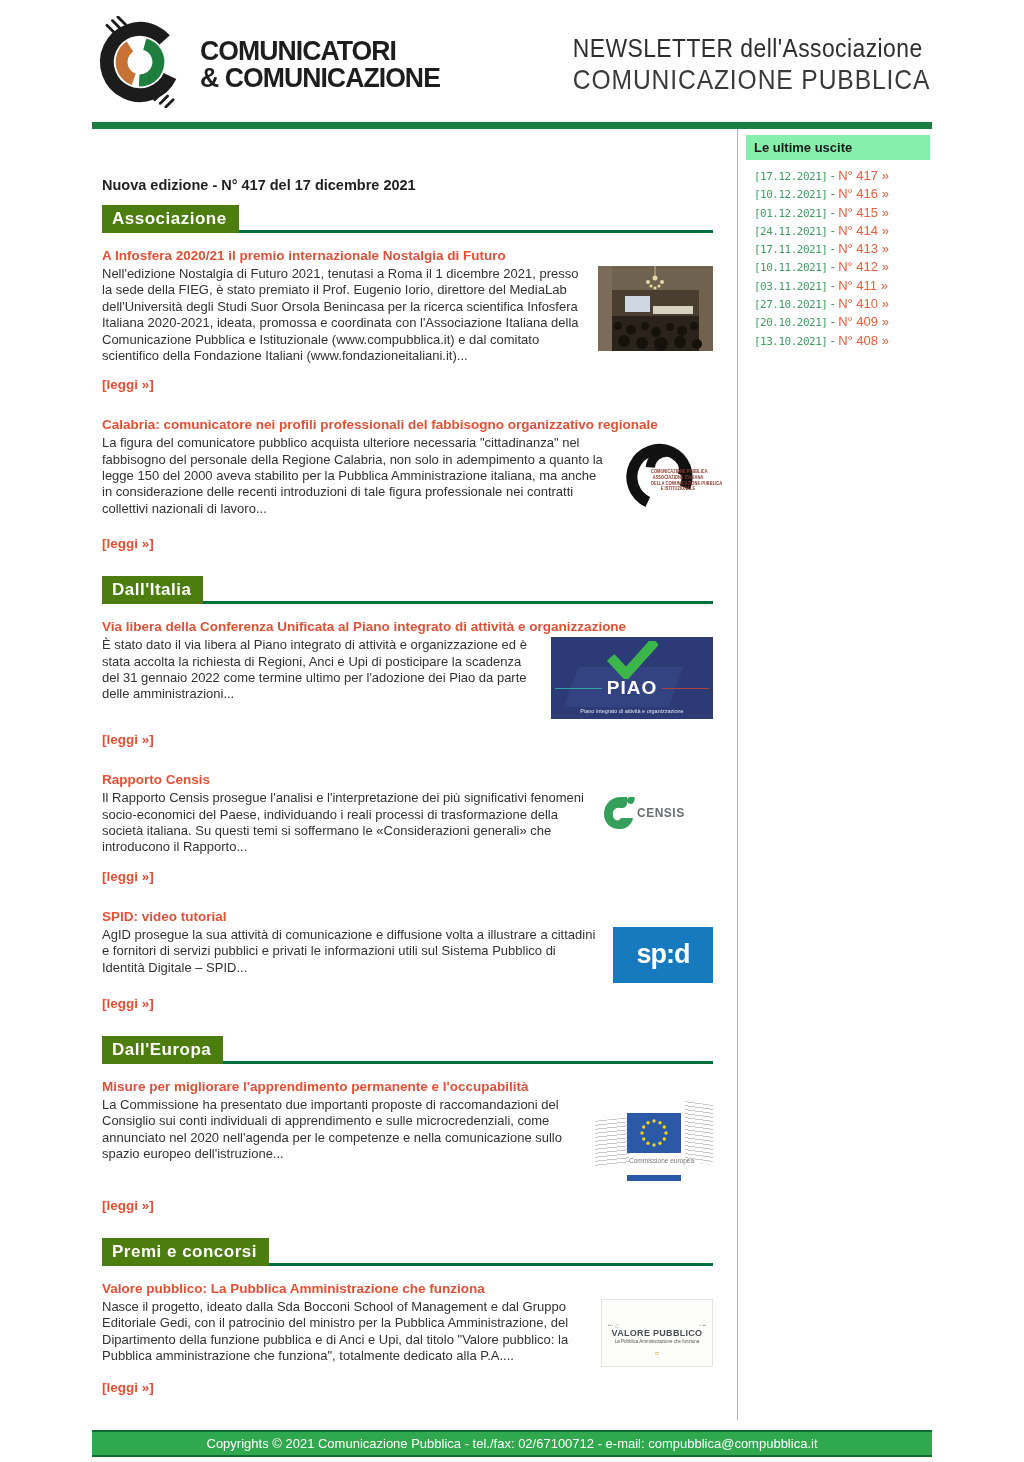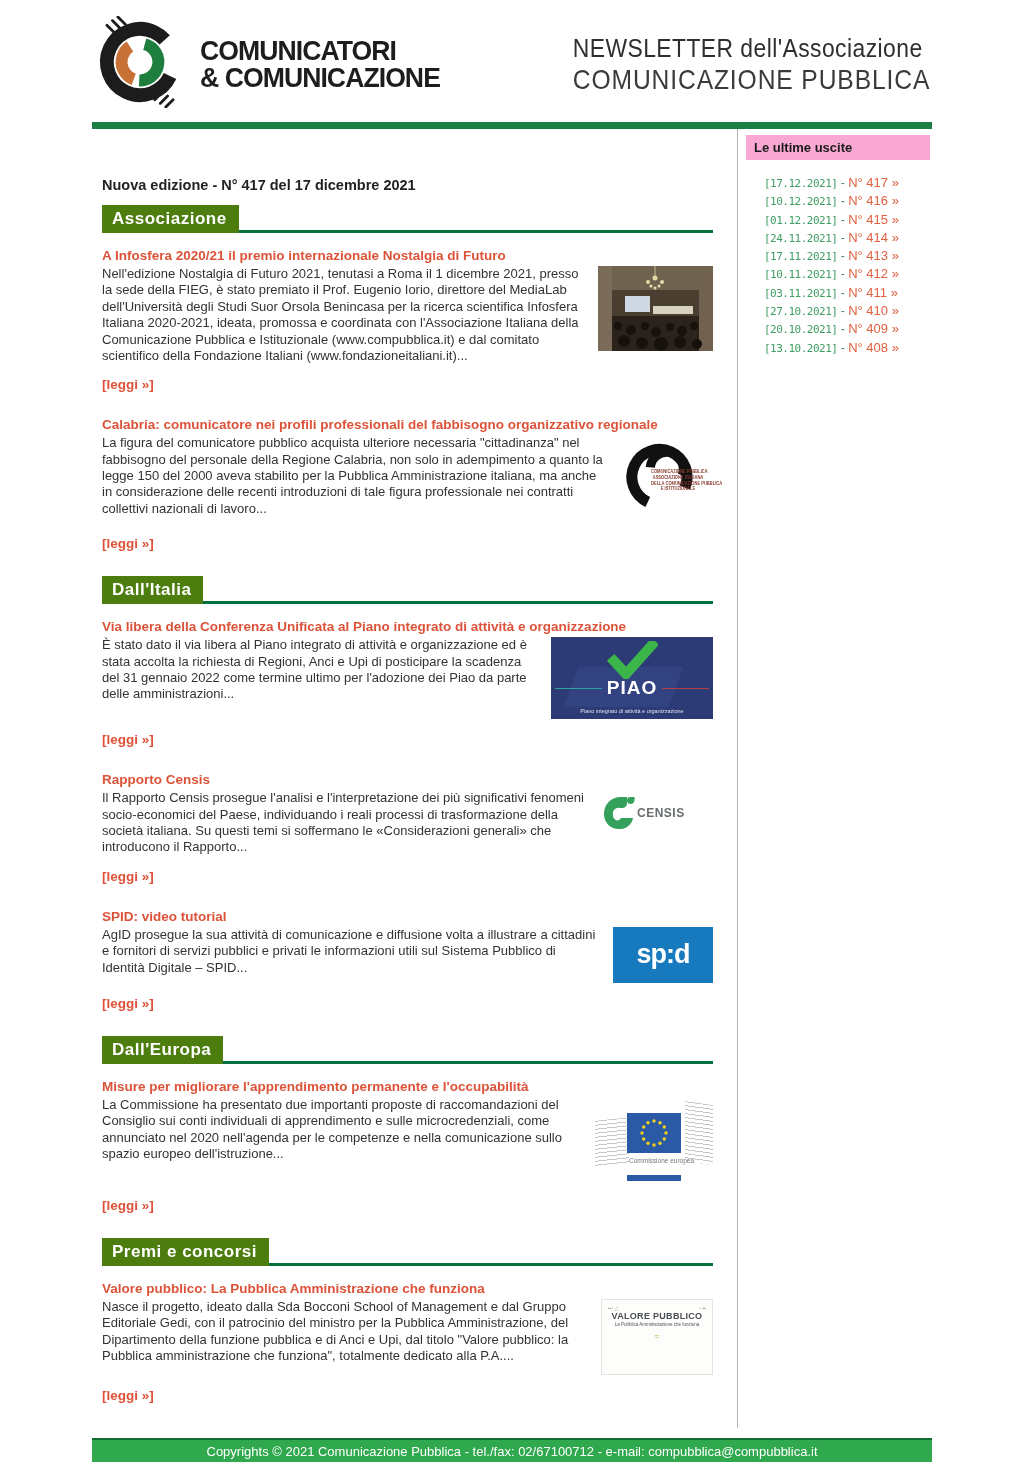--- a/index.html
+++ b/index.html
@@ -34,22 +34,22 @@
   .section-label { display:inline-block; background:#4d7c0f; color:#ffffff; font-size:17px; font-weight:bold; letter-spacing:.5px; padding:4px 12px 4px 10px; margin-bottom:-3px; }
 
   .article { margin-bottom:24px; }
   .article-title { color:#dc5339; font-weight:bold; font-size:13.5px; margin:0 0 3px; text-decoration:none; display:block; }
   .article-row { display:flex; gap:14px; }
   .article-body { flex:1; font-size:13px; line-height:1.26; color:#333; }
   .article-img { flex:none; align-self:flex-start; }
   .leggi { display:inline-block; color:#dc5339; font-weight:bold; font-size:13.5px; margin-top:13px; text-decoration:none; }
 
   
-  .sb-title { background:#f9a8d4; color:#1a1a1a; font-weight:bold; font-size:13px; padding:5px 8px; margin:0 0 9px; }
-  .sb-list { list-style:none; margin:16px; padding:0 0 0 2px; }
+  .sb-title { background:#86efac; color:#1a1a1a; font-weight:bold; font-size:13px; padding:5px 8px; margin:0 0 9px; }
+  .sb-list { list-style:none; margin:6px; padding:0 0 0 2px; }
   .sb-item { font-size:12px; line-height:1.1; margin-bottom:4px; white-space:nowrap; }
   .sb-date { font-family:"DejaVu Sans Mono","Liberation Mono",monospace; font-size:11px; letter-spacing:-0.5px; color:#3f9e63; }
   .sb-sep { color:#4a8a5f; font-size:12px; }
   .sb-num { color:#e0603f; font-size:13px; text-decoration:none; }
 
   
   .img-frame { display:block; }
   .img-compubblica { width:96px; padding:2px; background:#fff; position:relative; }
   .cp-lines { position:absolute; top:34px; left:34px; width:60px; }
   .cp-lines span { display:block; font-size:4.5px; line-height:1.25; color:#8b3a2e; font-weight:bold; text-align:center; white-space:nowrap; transform:scaleX(.9); transform-origin:left; }
@@ -71,21 +71,21 @@
   .spid-text { color:#ffffff; font-weight:bold; font-size:27px; letter-spacing:-1px; }
 
   .img-eu { width:118px; height:88px; background:#fff; position:relative; }
   .hatch { position:absolute; background:repeating-linear-gradient(to bottom,#b9b9b9 0 1px,transparent 1px 4px); opacity:.8; }
   .hatch.left { left:0; top:22px; width:34px; height:46px; transform:skewY(-6deg); }
   .hatch.right { right:0; top:6px; width:28px; height:60px; transform:skewY(8deg); }
   .eu-flag { position:absolute; left:32px; top:16px; width:54px; height:40px; background:#2a5aa5; display:flex; align-items:center; justify-content:center; }
   .eu-caption { position:absolute; left:34px; top:60px; font-size:6.5px; line-height:1.2; color:#777; }
   .eu-bar { position:absolute; left:32px; top:78px; width:54px; height:6px; background:#2a5aa5; }
 
-  .img-valore { width:112px; height:76px; background:#fdfdfc; border:1px solid #e3e3e0; padding:5px 4px; text-align:center; position:relative; }
+  .img-valore { width:112px; height:68px; background:#fdfdfc; border:1px solid #e3e3e0; padding:22px 4px; text-align:center; position:relative; }
   .valore-marks { display:flex; justify-content:space-between; padding:0 2px; }
   .valore-marks span { font-size:5px; color:#9aa089; }
   .valore-pre { width:40px; height:2px; background:#d8d8d2; margin:7px auto 3px; }
   .valore-title { font-size:9px; font-weight:bold; color:#4a4f55; letter-spacing:.3px; }
   .valore-sub { font-size:4.5px; color:#555; margin-top:1px; }
   .valore-gold { margin-top:6px; color:#c9b24a; font-size:8px; line-height:1; }
 
   
   .footer-bar { margin-top:10px; background:#2fa84e; border-top:2px solid #0d6e30; border-bottom:2px solid #0d6e30; color:#ffffff; font-size:13px; text-align:center; padding:4px 0; }
   .powered { text-align:center; color:#c9c9c9; font-size:12px; margin-top:4px; }

